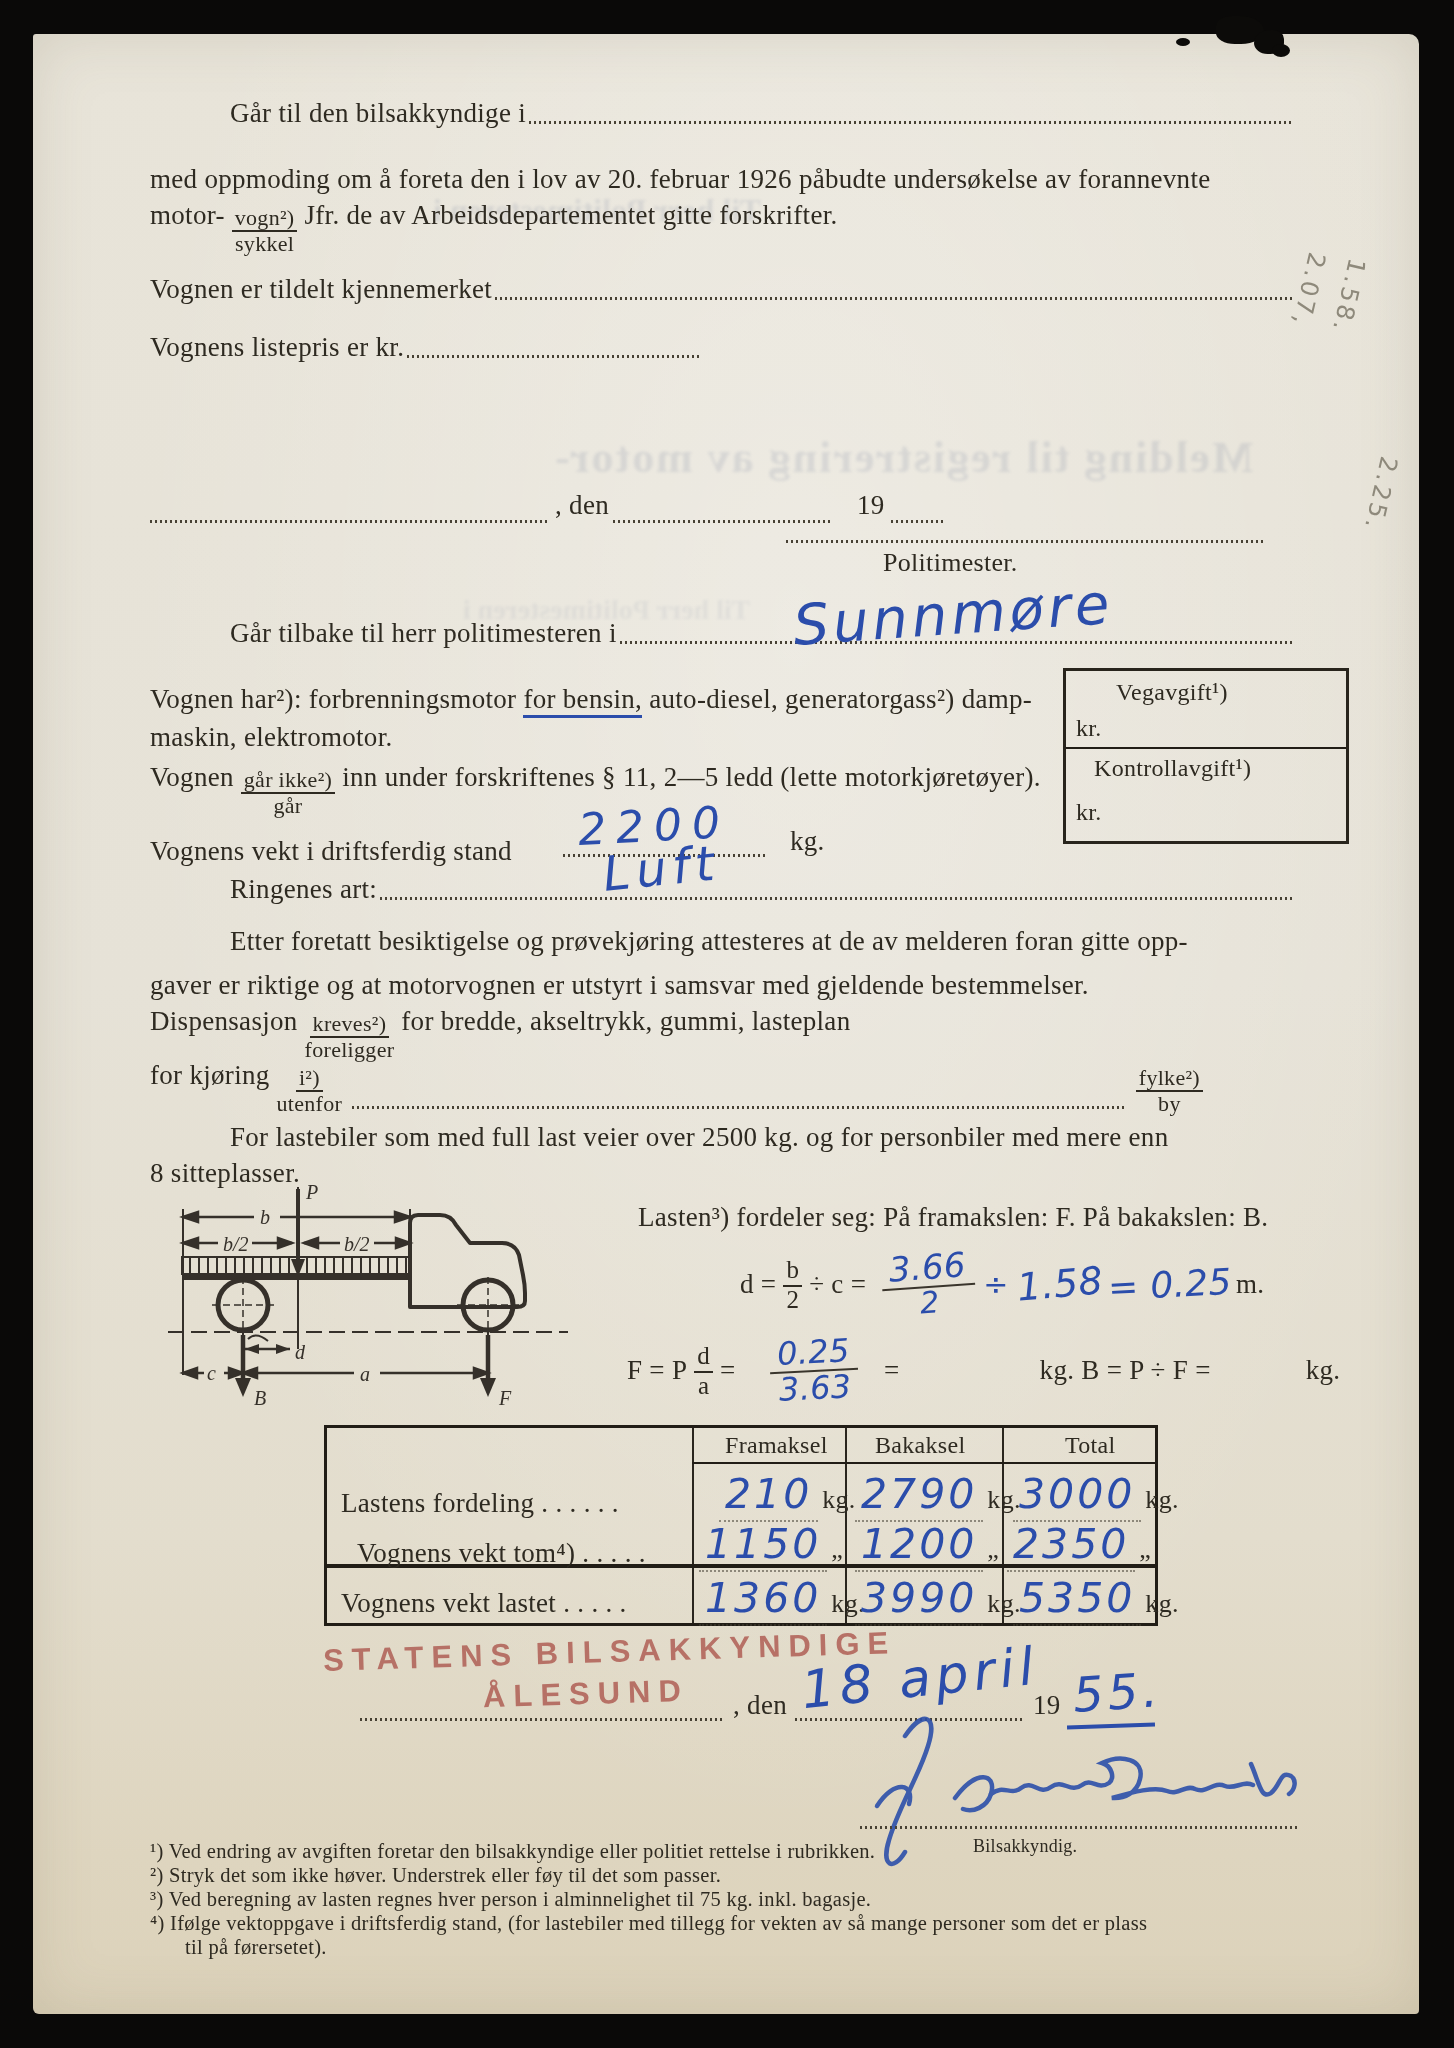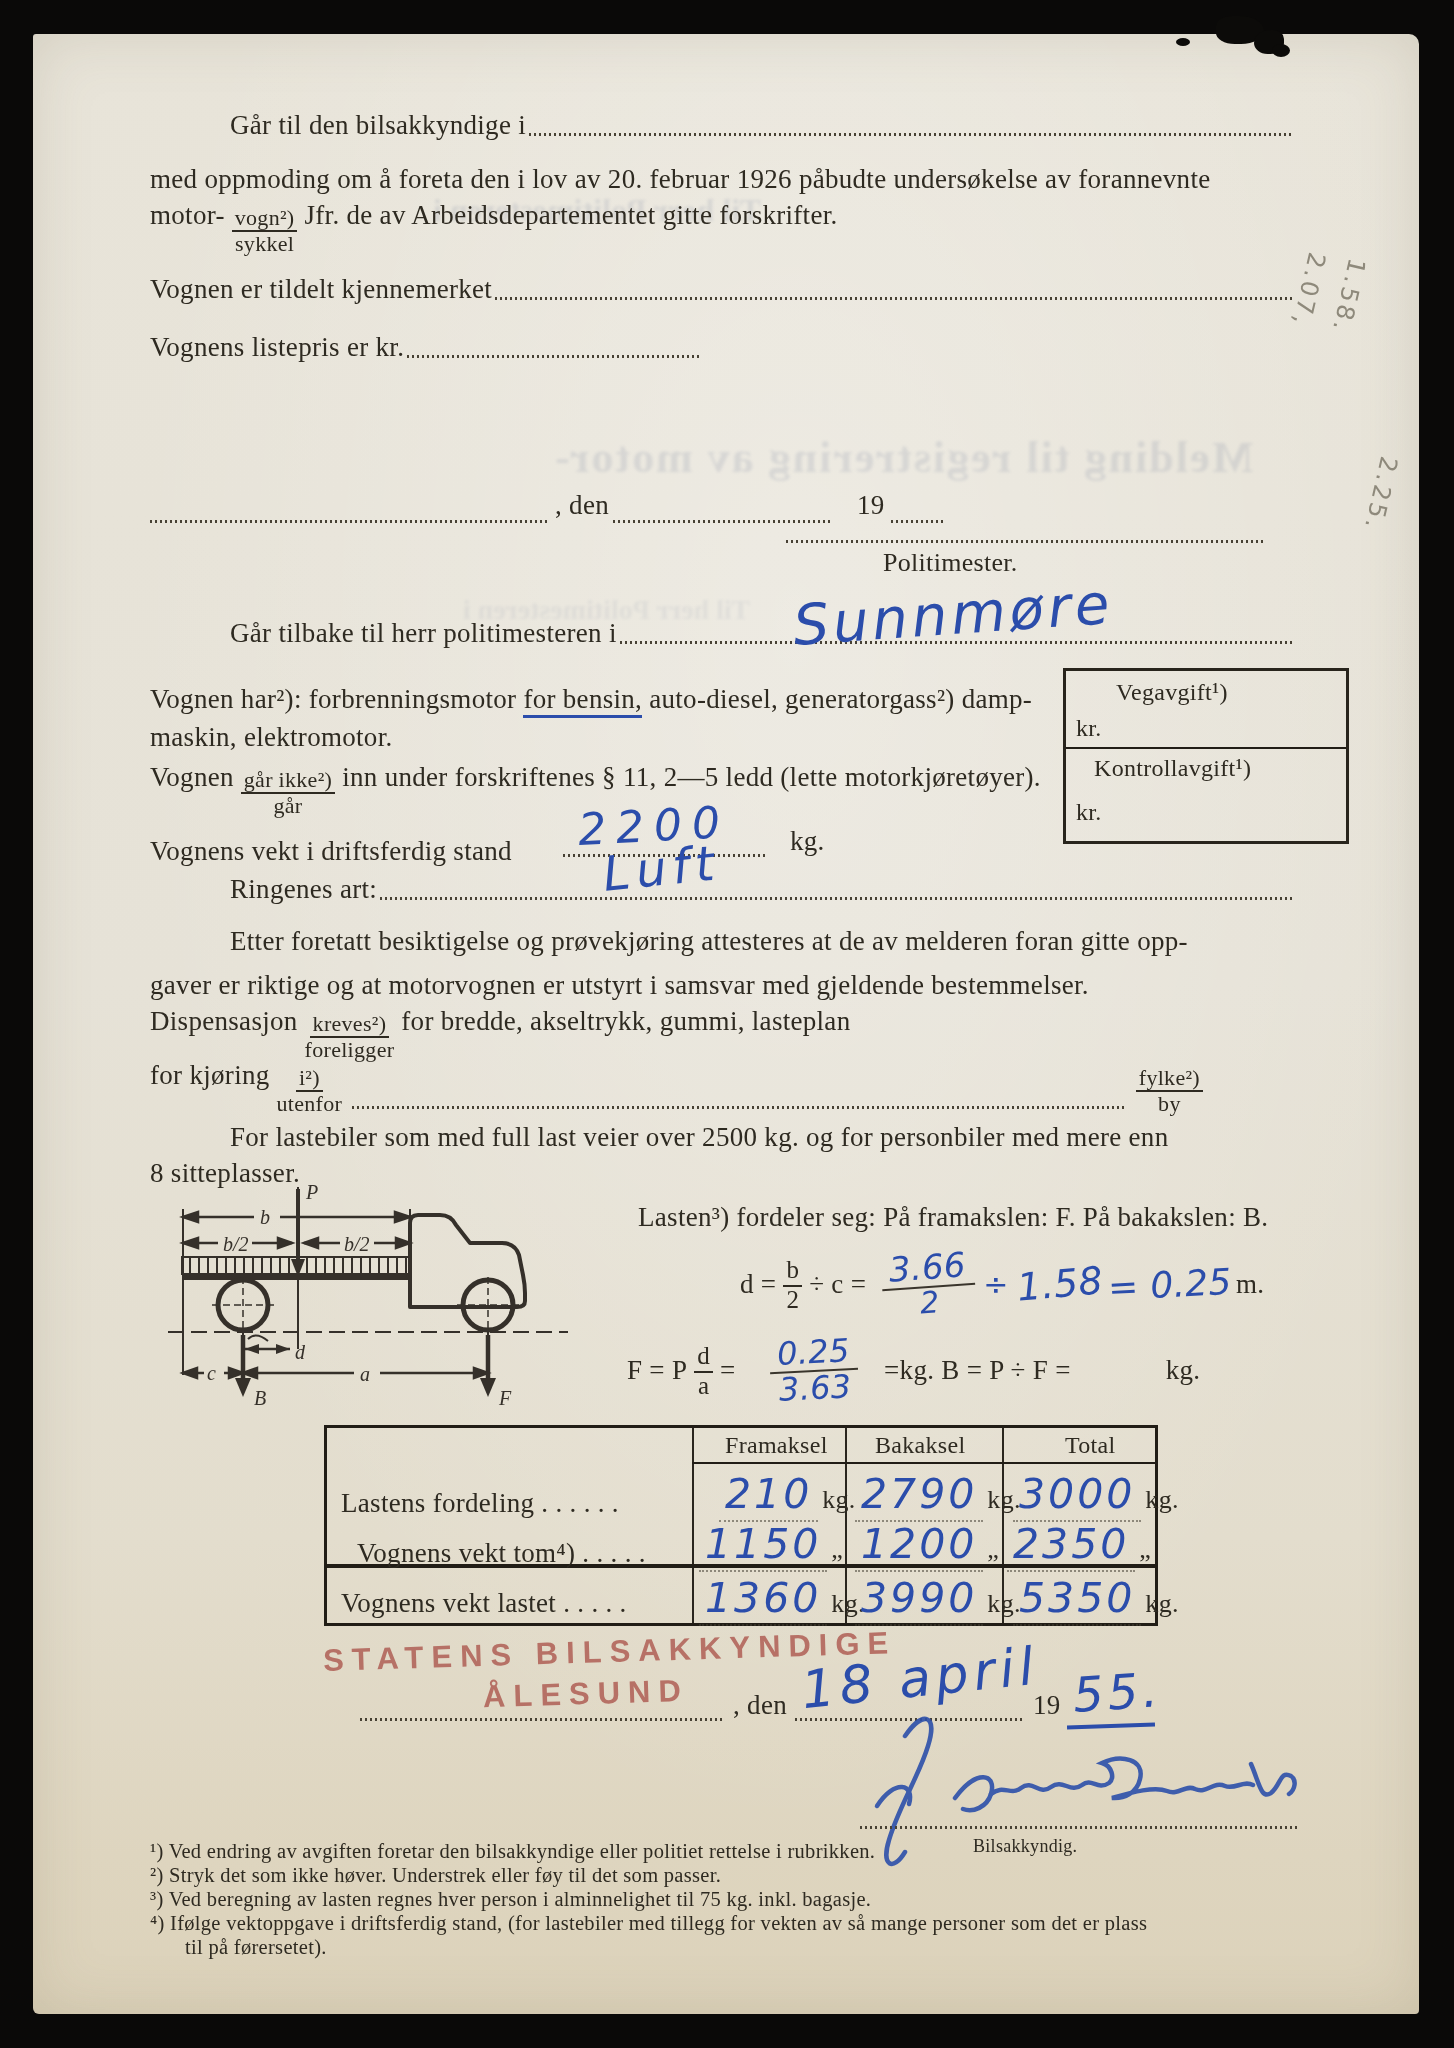--- a/index.html
+++ b/index.html
@@ -36,21 +36,21 @@
 </head>
 <body>
 
 <div id="scan">
   <div id="paper">
 
     <div class="ghost" style="left:400px;top:158px;font-size:32px;">Til herr Politimesteren i</div>
     <div class="ghost" style="left:520px;top:398px;font-size:44px;letter-spacing:2px;">Melding til registrering av motor-</div>
     <div class="ghost" style="left:430px;top:560px;font-size:28px;opacity:.08;">Til herr Politimesteren i</div>
 
-    <div class="t row" style="left:197px;top:76px;width:1067px;">
+    <div class="t row" style="left:197px;top:64px;width:1067px;">
       <span>Går til den bilsakkyndige i</span>
       <span class="dots"></span>
     </div>
 
     <div class="t" style="left:117px;top:130px;">med oppmoding om å foreta den i lov av 20. februar 1926 påbudte undersøkelse av forannevnte</div>
 
     <div class="t row" style="left:117px;top:166px;">
       <span>motor-</span>
       <span class="frac">
         <span class="fr-top">vogn²)</span>
@@ -252,21 +252,21 @@
       <span class="frac" style="font-size:25px;">
         <span class="fr-top">d</span>
         <span>a</span>
       </span>
       <span>=</span>
       <span class="hfrac hand-inline" style="margin-left:34px;transform:rotate(-3deg);">
         <span class="hf-top" style="font-size:32px;">0.25</span>
         <span style="font-size:32px;">3.63</span>
       </span>
       <span style="margin-left:26px;">=</span>
-      <span style="">kg. B = P ÷ F =</span>
+      <span style="margin-left:140px;">kg. B = P ÷ F =</span>
       <span style="margin-left:95px;">kg.</span>
     </div>
 
     <div class="tbl" style="left:291px;top:1391px;width:828px;height:195px;">
       <div class="vsep" style="left:365px;"></div>
       <div class="vsep" style="left:518px;"></div>
       <div class="vsep" style="left:675px;"></div>
       <div class="hsep" style="top:34px;height:2px;left:365px;"></div>
       <div class="hsep" style="top:136px;height:4px;"></div>
       <div class="t" style="left:398px;top:4px;font-size:24px;">Framaksel</div>

